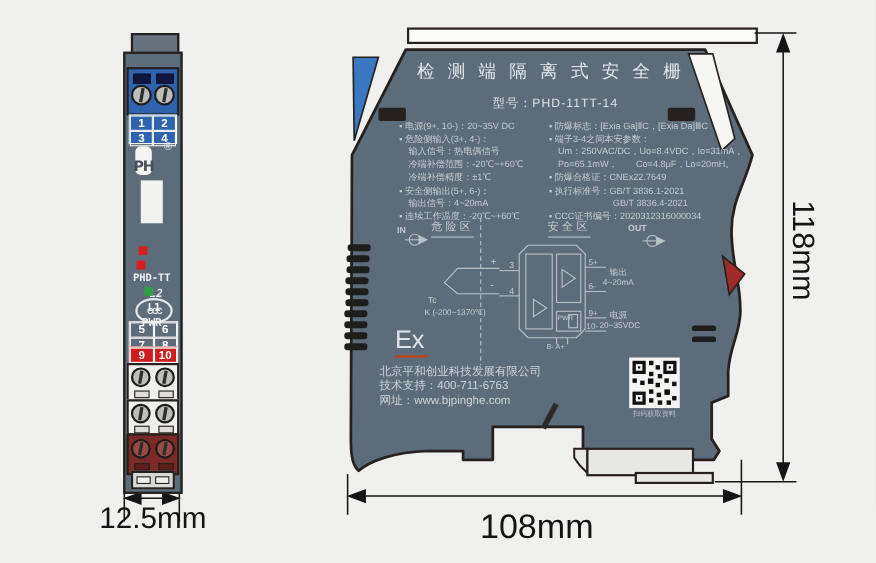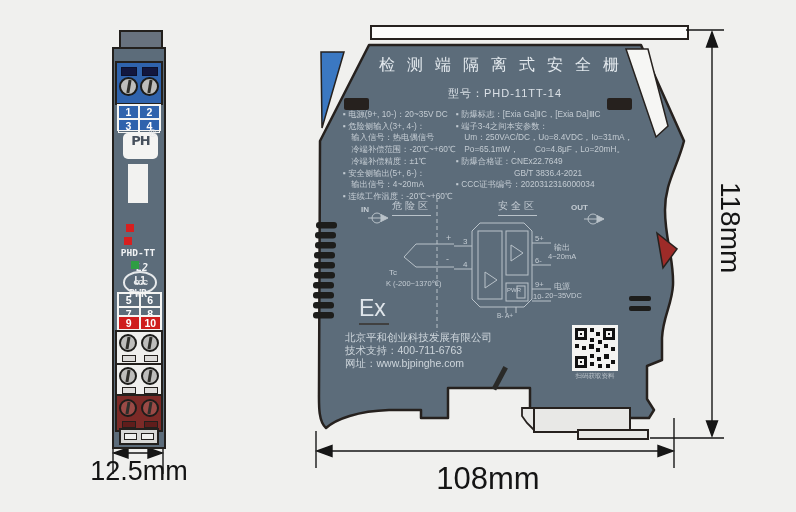--- a/index.html
+++ b/index.html
@@ -19,21 +19,21 @@
   .slot.rd{background:#5f1d1b;border:1.5px solid #23201d;}
   .tgrid{position:absolute;display:grid;border:1.5px solid #f5f5f3;}
   .tgrid .cell{display:flex;align-items:center;justify-content:center;color:#fff;
                font:bold 10.5px "Liberation Sans",sans-serif;border:1px solid #f5f5f3;}
   .fv-txt{position:absolute;color:#f0f2f4;text-align:center;
           font-family:"DejaVu Sans Mono",monospace;font-weight:bold;margin-top:40px;}
   .led{position:absolute;width:8px;height:8px;}
   
   .svt{position:absolute;color:#c4ccd3;white-space:nowrap;text-align:center;}
   .spec-col{position:absolute;color:#c3cbd2;font-size:8.3px;line-height:11.7px;}
-  .spec-col div{white-space:nowrap;}
+  .spec-col div{white-space:nowrap;margin-left:20px;}
   .zone{font-size:10px;letter-spacing:3px;border-bottom:1px solid #b9c2c9;padding-bottom:2px;}
   .dimlbl{position:absolute;color:#141414;font-family:"Liberation Sans",sans-serif;}
 </style>
 </head>
 <body>
 
 <div class="stage">
 
   <svg class="abs" style="left:0;top:0;" width="796" height="512" viewBox="0 0 796 512">
 
@@ -172,22 +172,22 @@
     <div class="screw" style="left:23px;top:14px;width:19px;height:19px;"></div>
   </div>
 
   <div class="tgrid" style="left:117px;top:104px;width:42px;height:25px;background:#2f63ad;grid-template-columns:1fr 1fr;">
     <div class="cell">1</div>
     <div class="cell">2</div>
     <div class="cell">3</div>
     <div class="cell">4</div>
   </div>
 
-  <div class="abs" style="left:123px;top:133px;width:35px;height:26px;background:#f4f4f2;border-radius:5px;
-       display:flex;align-items:flex-start;justify-content:center;">
+  <div class="abs" style="left:123px;top:133px;width:15px;height:26px;background:#f4f4f2;border-radius:5px;
+       display:flex;align-items:flex-end;justify-content:center;">
     <span style="font:bold 13px 'DejaVu Sans',sans-serif;color:#46505c;letter-spacing:-1px;">PH</span>
   </div>
   <div class="abs" style="left:149px;top:128px;font-size:10px;color:#e4e7ea;">®</div>
 
   <div class="abs" style="left:128px;top:164px;width:20px;height:39px;background:#f2f2f0;"></div>
 
   <div class="fv-txt" style="left:112px;top:207px;width:52px;font-size:9.5px;">PHD-TT</div>
 
   <div class="led" style="left:126px;top:224px;background:#d81f1f;"></div>
   <div class="fv-txt" style="left:136px;top:222px;font-size:10px;font-style:italic;">L2</div>
@@ -242,26 +242,27 @@
   <div class="spec-col" style="left:343px;top:109px;">
     <div>▪ 电源(9+, 10-)：20~35V DC</div>
     <div>▪ 危险侧输入(3+, 4-)：</div>
     <div>　输入信号：热电偶信号</div>
     <div>　冷端补偿范围：-20℃~+60℃</div>
     <div>　冷端补偿精度：±1℃</div>
     <div>▪ 安全侧输出(5+, 6-)：</div>
     <div>　输出信号：4~20mA</div>
     <div>▪ 连续工作温度：-20℃~+60℃</div>
   </div>
-  <div class="spec-col" style="left:456px;top:109px;">
+  <div class="spec-col" style="left:479px;top:109px;">
     <div>▪ 防爆标志：[Exia Ga]ⅡC，[Exia Da]ⅢC</div>
     <div>▪ 端子3-4之间本安参数：</div>
     <div>　Um：250VAC/DC，Uo=8.4VDC，Io=31mA，</div>
     <div>　Po=65.1mW，　　Co=4.8μF，Lo=20mH。</div>
     <div>▪ 防爆合格证：CNEx22.7649</div>
+    <div>▪ 执行标准号：GB/T 3836.1-2021</div>
     <div>　　　　　　　GB/T 3836.4-2021</div>
     <div>▪ CCC证书编号：2020312316000034</div>
   </div>
 
   <div class="svt zone" style="left:392px;top:199px;">危险区</div>
   <div class="svt zone" style="left:498px;top:199px;">安全区</div>
   <div class="svt" style="left:361px;top:205px;font-size:8px;font-weight:bold;">IN</div>
   <div class="svt" style="left:571px;top:203px;font-size:8px;font-weight:bold;">OUT</div>
   <div class="svt" style="left:389px;top:268px;font-size:8px;">Tc</div>
   <div class="svt" style="left:446px;top:233px;font-size:9px;">+</div>
@@ -273,21 +274,21 @@
   <div class="svt" style="left:535px;top:256px;font-size:7.5px;">6-</div>
   <div class="svt" style="left:535px;top:280px;font-size:7.5px;">9+</div>
   <div class="svt" style="left:533px;top:292px;font-size:7.5px;">10-</div>
   <div class="svt" style="left:507px;top:287px;font-size:6px;">PWR</div>
   <div class="svt" style="left:497px;top:312px;font-size:6.5px;">B-  A+</div>
   <div class="svt" style="left:554px;top:242px;font-size:8px;">输出</div>
   <div class="svt" style="left:548px;top:252px;font-size:7.5px;">4~20mA</div>
   <div class="svt" style="left:554px;top:281px;font-size:8px;">电源</div>
   <div class="svt" style="left:545px;top:291px;font-size:7.5px;">20~35VDC</div>
 
-  <div class="svt" style="left:359px;top:295px;font-size:23px;color:#dfe5ea;border-bottom:2px solid #404040;padding:0 3px 1px 0;">Ex</div>
+  <div class="svt" style="left:359px;top:295px;font-size:23px;color:#dfe5ea;border-bottom:2px solid #c2410c;padding:0 3px 1px 0;">Ex</div>
 
   <div class="svt" style="left:345px;top:331px;font-size:10.5px;color:#cdd5db;">北京平和创业科技发展有限公司</div>
   <div class="svt" style="left:345px;top:344px;font-size:10.5px;color:#cdd5db;">技术支持：400-711-6763</div>
   <div class="svt" style="left:345px;top:357px;font-size:10.5px;color:#cdd5db;">网址：www.bjpinghe.com</div>
   <div class="svt" style="left:571px;top:372px;width:48px;text-align:center;font-size:6.5px;color:#b8c0c7;">扫码获取资料</div>
 
   <div class="dimlbl" style="left:72px;top:456px;width:134px;text-align:center;font-size:27px;">12.5mm</div>
   <div class="dimlbl" style="left:398px;top:461px;width:180px;text-align:center;font-size:31px;">108mm</div>
   <div class="dimlbl" style="left:714px;top:182px;font-size:28px;writing-mode:vertical-rl;">118mm</div>
 

